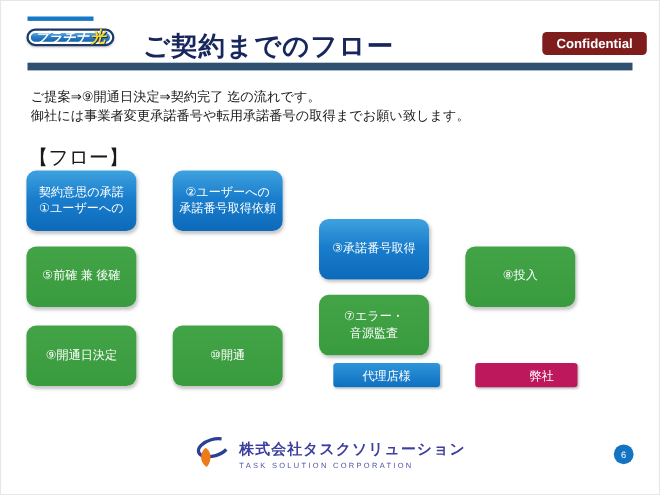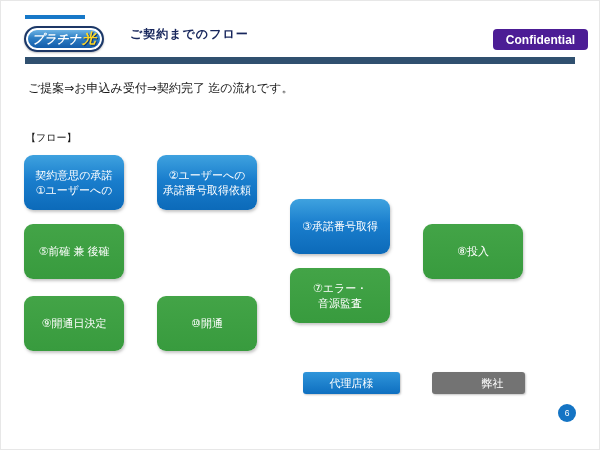--- a/index.html
+++ b/index.html
@@ -16,56 +16,56 @@
     box-shadow: inset 0 0 0 1px #e7e7e7;
   }
 
   
   .accent-rule {
     position: absolute; left: 25px; top: 15px;
     width: 60px; height: 4px; background: #1778c8;
   }
   .logo-pill {
     position: absolute; left: 24px; top: 26px;
-    width: 80px; height: 26px;
+    width: 80px; height: 16px;
     border-radius: 13px;
     border: 2px solid #1d3766;
     background: linear-gradient(180deg, #7cc0ec 0%, #2e7fc4 45%, #0d55a5 100%);
     box-shadow: inset 0 0 0 2px #ffffff, 0 1px 2px rgba(0,0,0,.25);
     display: flex; align-items: center; justify-content: center;
     font-style: italic; font-weight: bold; white-space: nowrap;
   }
   .logo-main { color: #ffffff; font-size: 12px; }
   .logo-accent { color: #ffd823; font-size: 14px; margin-left: 1px;
     text-shadow: 1px 1px 0 #143a6b; }
   .page-title {
     position: absolute; left: 130px; top: 26px;
-    font-size: 12px; font-weight: bold; color: #17265c;
+    font-size: 24px; font-weight: bold; color: #17265c;
     letter-spacing: 1px;
   }
   .confidential {
     position: absolute; left: 493px; top: 29px;
     width: 95px; height: 21px; border-radius: 4px;
-    background: #4c1d95; color: #ffffff;
+    background: #7f1d1d; color: #ffffff;
     font-size: 12px; font-weight: bold;
     display: flex; align-items: center; justify-content: center;
   }
   .header-bar {
     position: absolute; left: 25px; top: 57px;
     width: 550px; height: 7px; background: #30506f;
   }
 
   
   .intro {
     position: absolute; left: 28px; top: 80px;
     font-size: 12px; color: #1a1a1a; line-height: 17px;
   }
   .section-label {
     position: absolute; left: 26px; top: 131px;
-    font-size: 10px; color: #1a1a1a; text-align: right;
+    font-size: 18px; color: #1a1a1a; text-align: right;
   }
 
   
   .box {
     position: absolute; width: 100px; height: 55px;
     border-radius: 9px; color: #ffffff; font-size: 11px;
     line-height: 15px; text-align: center;
     display: flex; flex-direction: column;
     align-items: center; justify-content: center;
     box-shadow: 1px 2px 3px rgba(90,90,90,.35);
@@ -77,25 +77,24 @@
                padding-left: 9px; font-size: 10.5px; line-height: 14px; }
   .c1 { left: 24px; }  .c2 { left: 157px; align-items: center; } .c3 { left: 290px; margin-top: 44px; } .c4 { left: 423px; }
   .r1 { top: 155px; }  .r2 { top: 224px; }  .r3 { top: 296px; }
 
   
   .legend {
     position: absolute; top: 330px; height: 22px;
     border-radius: 3px; color: #ffffff; font-size: 11px;
     display: flex; align-items: center; justify-content: center;
     box-shadow: 1px 1px 2px rgba(110,110,110,.4);
-    margin-top: 42px;
   }
   .legend.agency  { left: 303px; width: 97px;
     background: linear-gradient(180deg,#2f95da,#0e6fc0); }
-  .legend.company { left: 432px; width: 93px; background: #737373; padding-left: 28px; }
+  .legend.company { left: 432px; width: 93px; background: #be185d; padding-left: 28px; }
 
   
   .footer {
     position: absolute; left: 0; right: 0; top: 396px;
     display: flex; align-items: center; justify-content: center; gap: 7px;
   }
   .footer-text { display: flex; flex-direction: column; }
   .company-jp { font-size: 13.5px; font-weight: bold; color: #3c3f9d;
                 letter-spacing: 1px; }
   .company-en { font-size: 6.8px; color: #5054a8; letter-spacing: 2.1px;
@@ -115,21 +114,22 @@
   <div class="accent-rule"></div>
   <div class="logo-pill">
     <span class="logo-main">プラチナ</span>
       <span class="logo-accent">光</span>
   </div>
   <div class="page-title">ご契約までのフロー</div>
   <div class="confidential">Confidential</div>
   <div class="header-bar"></div>
 
   <div class="intro">
-    <div>ご提案⇒お申込み受付⇒契約完了 迄の流れです。</div>
+    <div>ご提案⇒⑨開通日決定⇒契約完了 迄の流れです。</div>
+    <div>御社には事業者変更承諾番号や転用承諾番号の取得までお願い致します。</div>
   </div>
   <div class="section-label">【フロー】</div>
 
   <div class="box blue c1 r1">
     <span>契約意思の承諾</span>
     <span>①ユーザーへの</span>
   </div>
   <div class="box blue c2 r1">
     <span>②ユーザーへの</span>
     <span>承諾番号取得依頼</span>
@@ -152,15 +152,27 @@
   <div class="box green c2 r3">
     <span>⑩開通</span>
   </div>
   <div class="box green c1 r3">
     <span>⑨開通日決定</span>
   </div>
 
   <div class="legend agency">代理店様</div>
   <div class="legend company">弊社</div>
 
+  <div class="footer">
+    <span>
+      <svg width="34" height="30" viewBox="0 0 34 30">
+        <ellipse cx="17" cy="11" rx="14" ry="7.5" fill="none" stroke="#2b3f94" stroke-width="3" transform="rotate(-16 17 11)" stroke-dasharray="55 15" stroke-dashoffset="-6"></ellipse>
+        <path d="M10,11 C15.5,14.5 16,22.5 11,28.5 C4.5,25 4,15.5 10,11 Z" fill="#ef7a1a"></path>
+      </svg>
+    </span>
+    <span class="footer-text">
+      <span class="company-jp">株式会社タスクソリューション</span>
+      <span class="company-en">TASK SOLUTION CORPORATION</span>
+    </span>
+  </div>
   <div class="page-circle">6</div>
 
 </div>
 
 </body></html>

